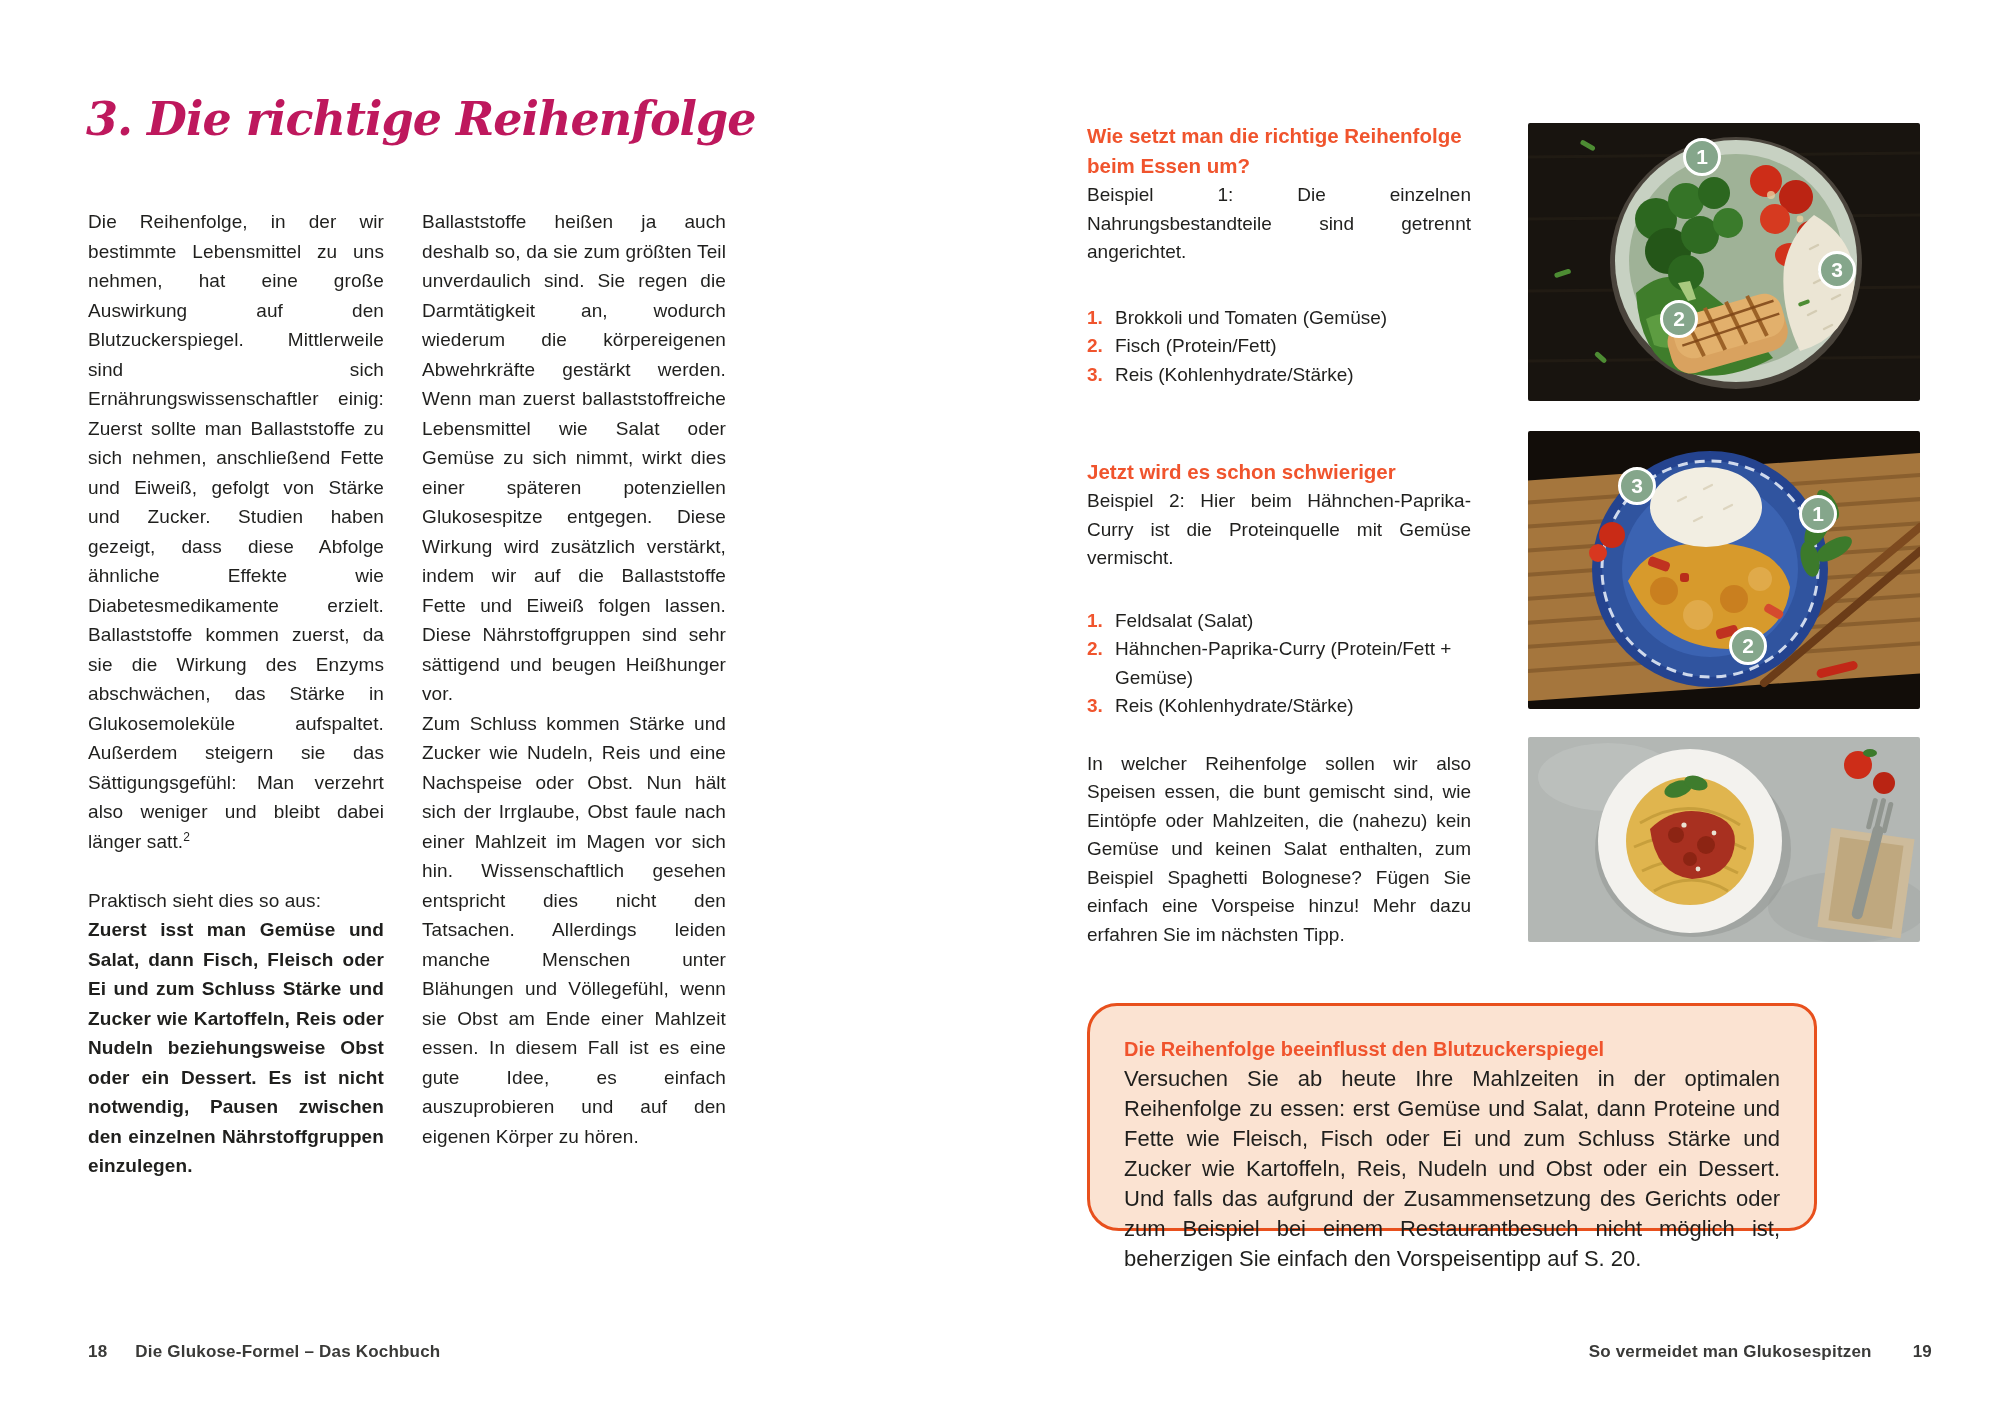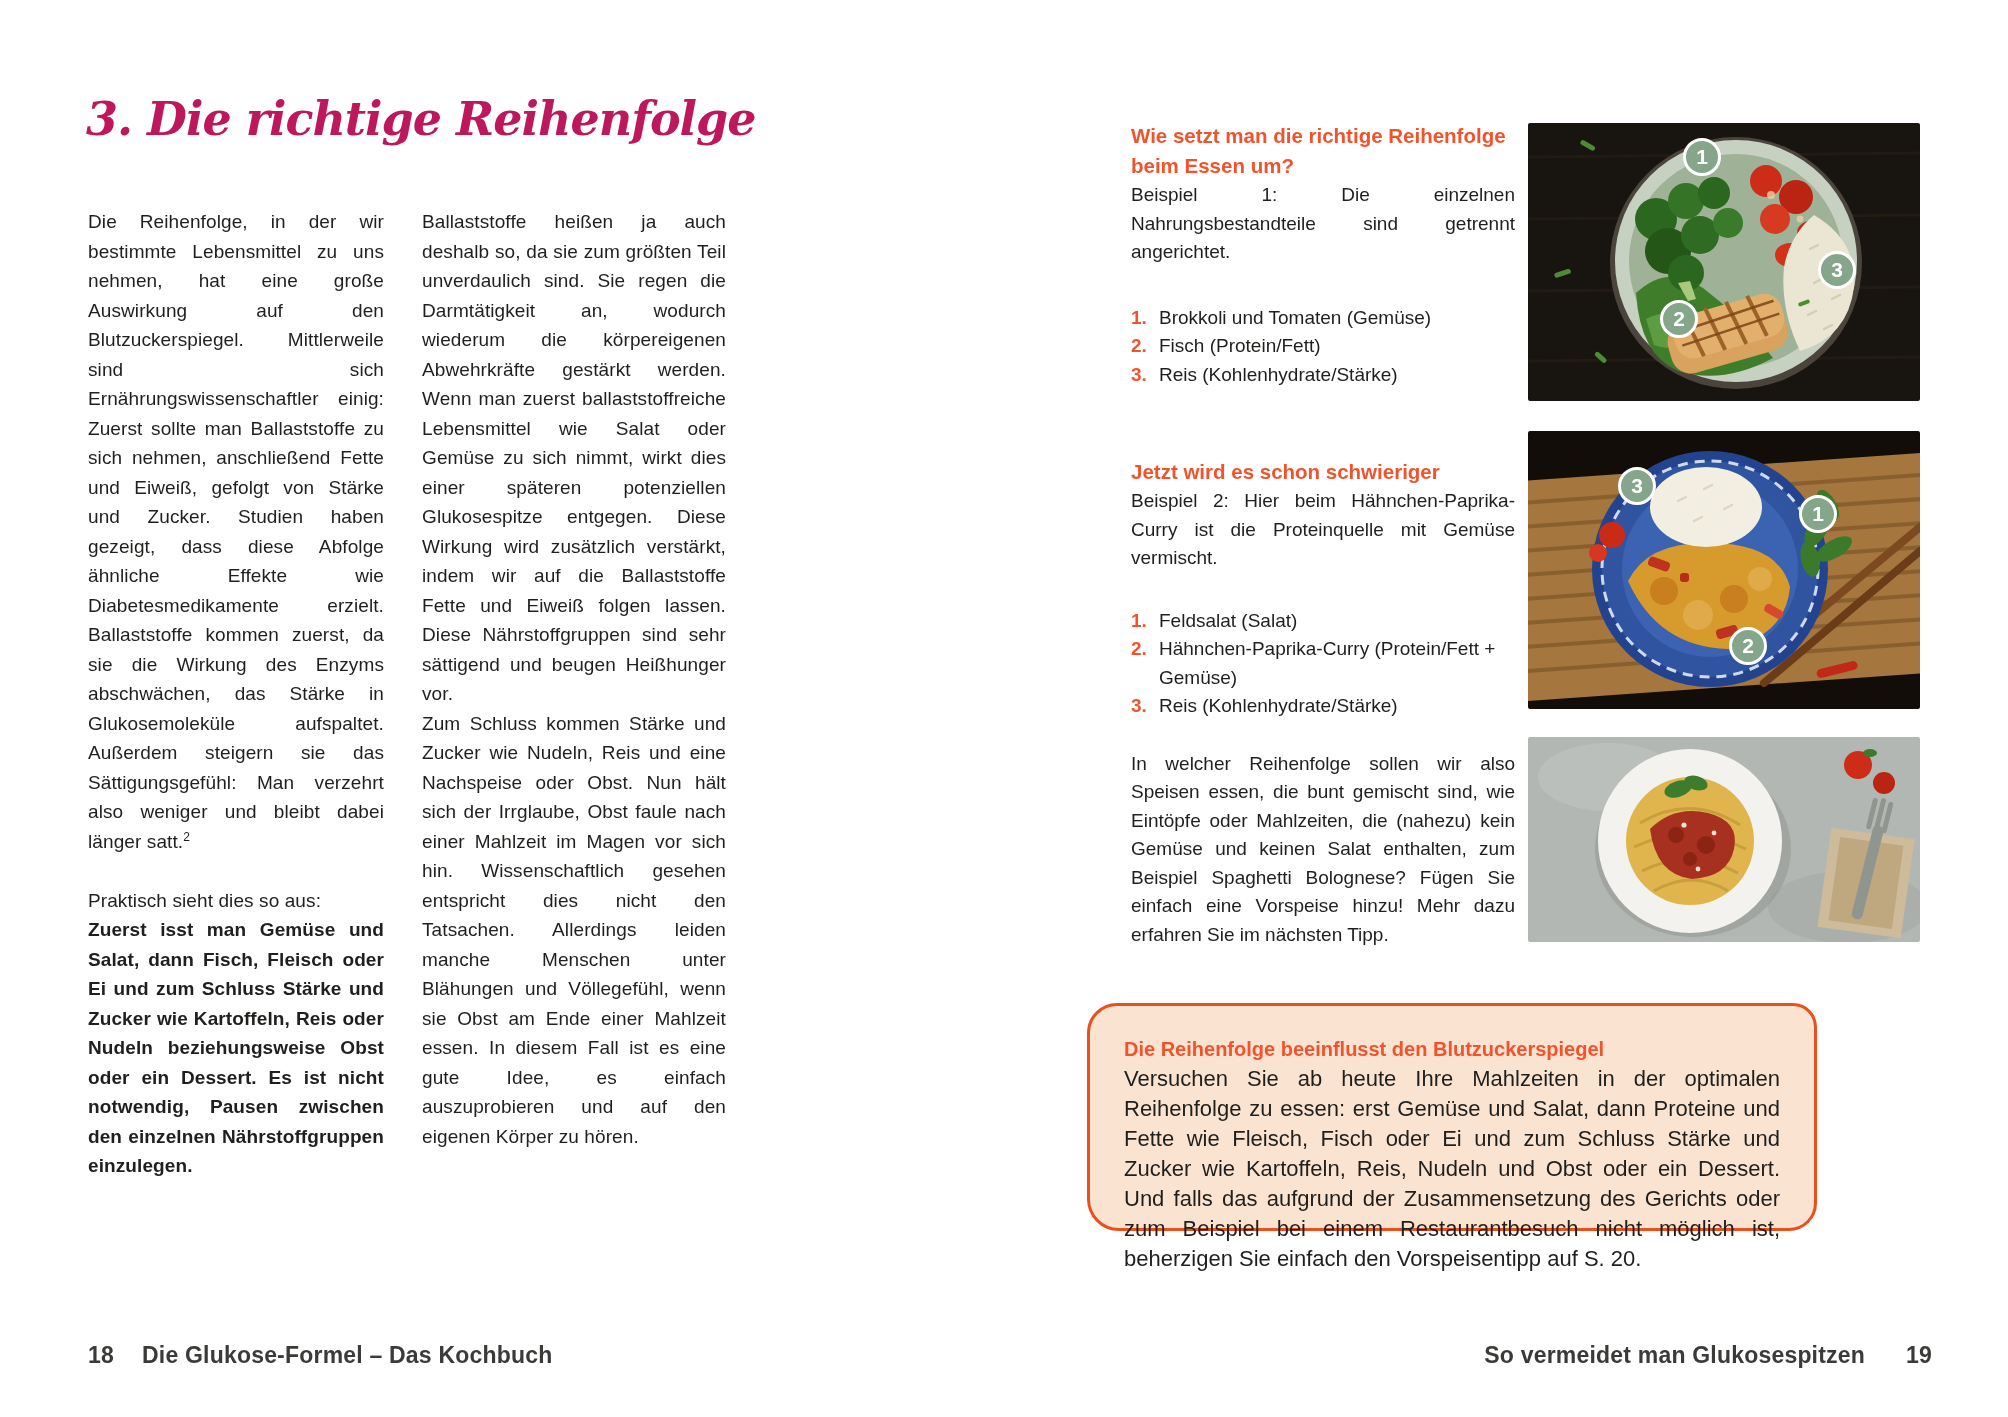--- a/index.html
+++ b/index.html
@@ -22,21 +22,21 @@
     font-size:19px; line-height:29.5px; text-align:justify;
     letter-spacing:0.1px; hyphens:auto; -webkit-hyphens:auto;
   }
   .col1 { left:88px; top:207px; width:296px; }
   .col2 { left:422px; top:207px; width:304px; }
   .para-gap { margin-top:29.5px; }
   .boldpara { font-weight:700; }
   sup { font-size:12px; line-height:0; }
 
   
-  .rcol { left:1087px; top:121px; width:384px; font-size:19px; line-height:28.5px;margin-left:44px; }
+  .rcol { left:1087px; top:121px; width:384px; font-size:19px; line-height:28.5px; }
   .orange-h {
     color:#f0542d; font-weight:700; font-size:20.5px; line-height:30px;
     text-align:left;
   }
   .rcol p { text-align:justify; hyphens:auto; -webkit-hyphens:auto; }
   .nlist { list-style:none; margin-top:37px; }
   .nlist li { display:flex; text-align:left; }
   .nlist .n { width:28px; flex:none; color:#f0542d; font-weight:700; }
   .nlist .t { flex:1; }
   .sec2 { margin-top:68px; }
@@ -61,21 +61,21 @@
     left:1087px; top:1003px; width:730px; height:228px;
     background:#fbe3d2; border:3.5px solid #e8501d;
     border-radius:30px 24px 28px 32px;
     padding:28px 34px 0 34px;
   }
   .tipbox .tiptitle { color:#f0542d; font-weight:700; font-size:20px; line-height:30px; }
   .tipbox .tipbody { font-size:22px; line-height:30px; text-align:justify; hyphens:auto; }
 
   
   .footer {
-    top:1342px; font-size:23px; font-weight:600; color:#3a3a38;
+    top:1342px; font-size:17px; font-weight:600; color:#3a3a38;
     letter-spacing:0.2px; display:flex; gap:28px; align-items:baseline;justify-content:space-between;
   }
   .footer-left { left:88px; }
   .footer-right { right:76px;gap:41px; }
 </style>
 </head>
 <body>
 
 <h1 class="abs title">3. Die richtige Reihenfolge</h1>
 

